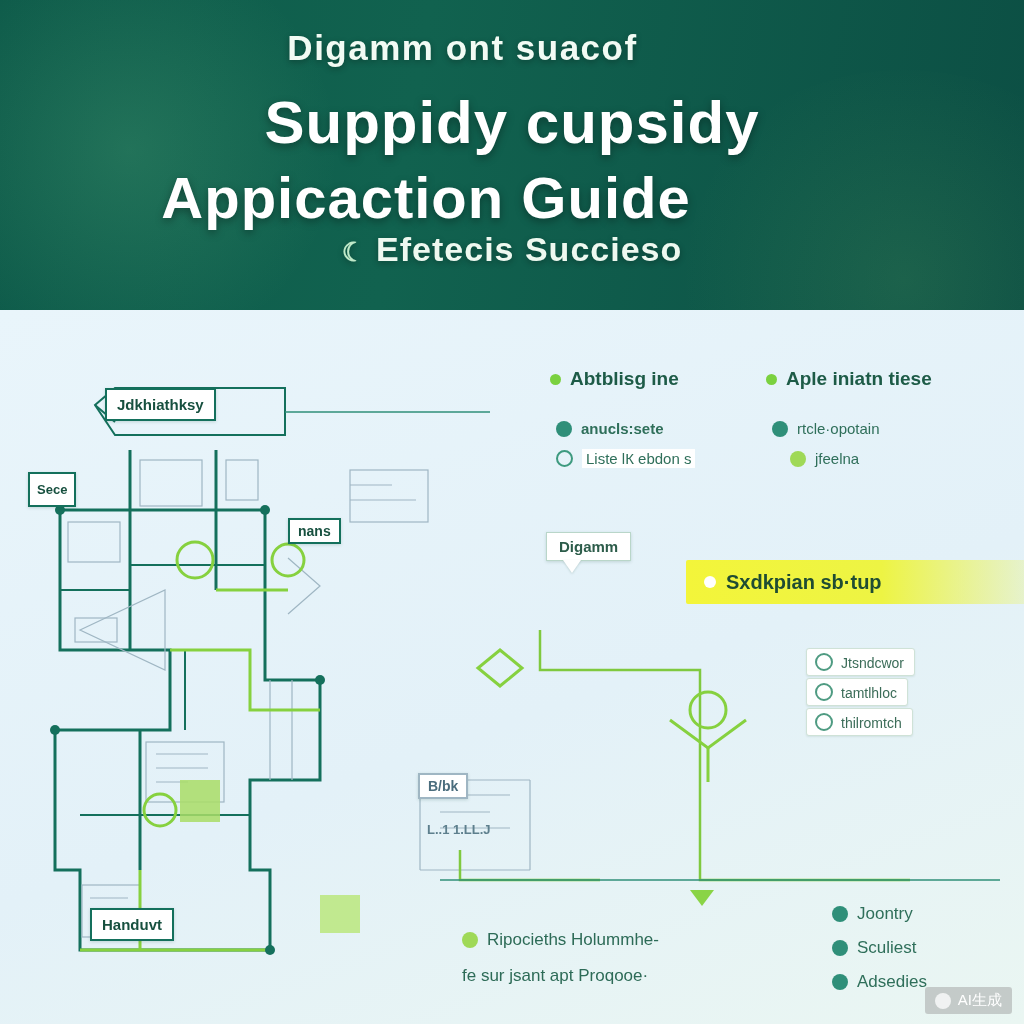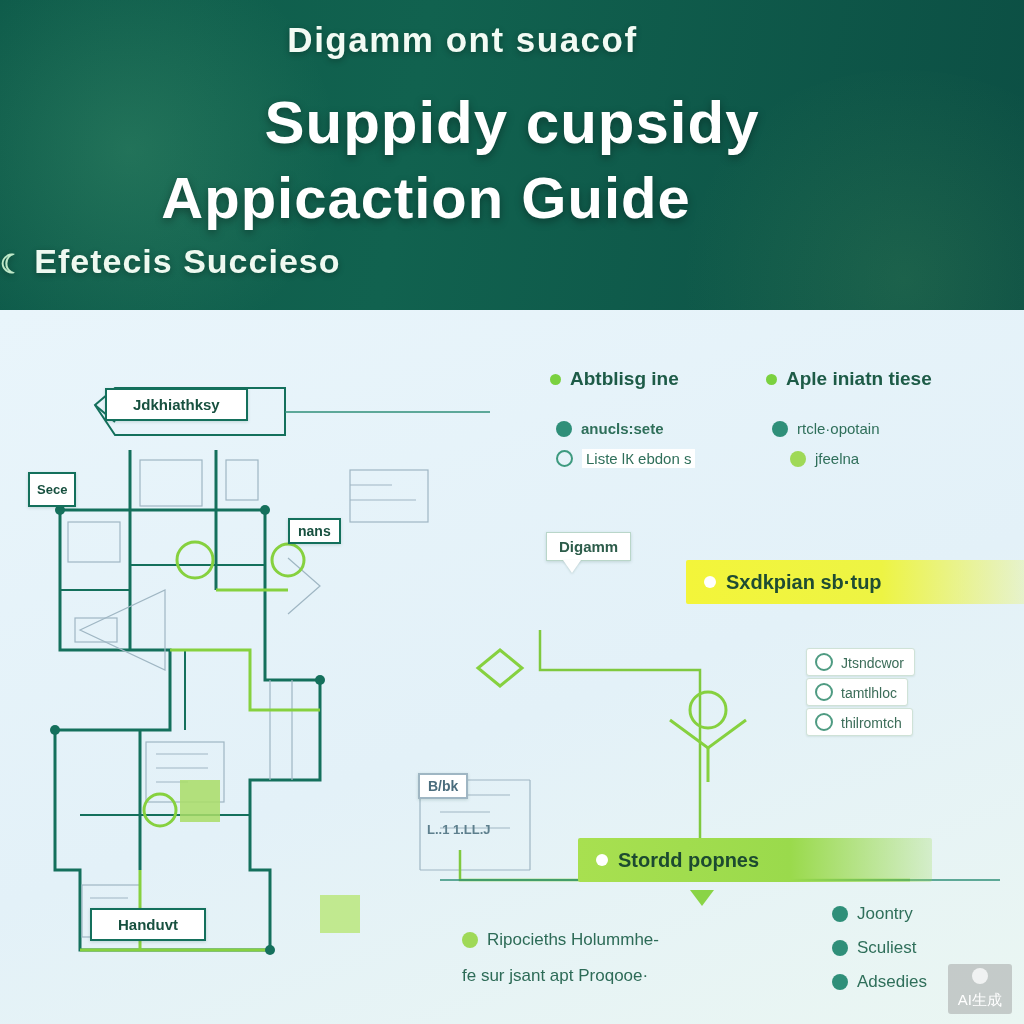--- a/index.html
+++ b/index.html
@@ -36,21 +36,21 @@
   .header .glow2 {
     position: absolute;
     right: -120px; bottom: -180px;
     width: 480px; height: 420px;
     border-radius: 50%;
     background: radial-gradient(circle, rgba(160,230,120,0.10) 0%, rgba(14,91,74,0) 70%);
     pointer-events: none;
   }
   .h-kicker {
     position: absolute;
-    left: 0; top: 20px;
+    left: 0; top: 28px;
     width: 925px;
     text-align: center;
     color: #f2fbf4;
     font-size: 35px;
     font-weight: bold;
     letter-spacing: 1.5px;
     text-shadow: 0 2px 6px rgba(0,0,0,0.30);
   }
   .h-title1 {
     position: absolute;
@@ -69,23 +69,23 @@
     width: 852px;
     text-align: center;
     color: #ffffff;
     font-size: 58px;
     font-weight: bold;
     letter-spacing: 1px;
     text-shadow: 0 3px 8px rgba(0,0,0,0.35);
   }
   .h-sub {
     position: absolute;
-    left: 0; top: 242px;
+    left: 0; top: 230px;
     width: 1024px;
-    text-align: left;
+    text-align: center;
     color: #eef9f0;
     font-size: 34px;
     font-weight: bold;
     letter-spacing: 1px;
     text-shadow: 0 2px 6px rgba(0,0,0,0.30);
   }
   .h-sub .bullet-dot {
     color: #bfe9c9;
     font-size: 26px;
     vertical-align: middle;
@@ -109,21 +109,21 @@
   }
 
   
   .bp-label {
     position: absolute;
     background: #ffffff;
     border: 2px solid #14705c;
     color: #17503f;
     font-size: 15px;
     font-weight: bold;
-    padding: 6px 26px;
+    padding: 6px 10px;
     white-space: nowrap;
     box-shadow: 0 1px 3px rgba(20,80,60,0.18);
   }
 
   
   .col-head {
     position: absolute;
     color: #1d5b47;
     font-size: 19px;
     font-weight: bold;
@@ -233,21 +233,20 @@
     position: absolute;
     right: 12px; bottom: 10px;
     display: flex;
     align-items: center;
     gap: 7px;
     background: rgba(150,150,150,0.45);
     color: #ffffff;
     font-size: 15px;
     padding: 4px 10px;
     border-radius: 3px;
-    flex-direction: column;
   }
   .watermark .wmdot {
     width: 16px; height: 16px;
     border-radius: 50%;
     background: rgba(255,255,255,0.75);
   }
 </style>
 </head>
 <body>
 
@@ -383,24 +382,20 @@
     <div class="chipline" style="left:806px; top:338px;">
       <span class="ic"></span><span>Jtsndcwor</span>
     </div>
     <div class="chipline" style="left:806px; top:368px;">
       <span class="ic"></span><span>tamtlhloc</span>
     </div>
     <div class="chipline" style="left:806px; top:398px;">
       <span class="ic"></span><span>thilromtch</span>
     </div>
 
-    <div class="banner green" style="left:578px; top:528px; width:336px;">
-      <span class="dotw"></span>
-        <span>Stordd popnes</span>
-    </div>
 
     <div class="li" style="left:462px; top:620px; font-size:17px; color:#2d6b57;">
       <span class="mark"></span><span>Ripocieths Holummhe-</span>
     </div>
     <div class="li" style="left:462px; top:656px; font-size:17px; color:#2d6b57;">
       <span>fe sur  jsant apt Proqooe·</span>
     </div>
 
     <div class="li" style="left:832px; top:594px; font-size:17px; color:#2f6f5a;">
       <span class="mark teal"></span><span>Joontry</span>

